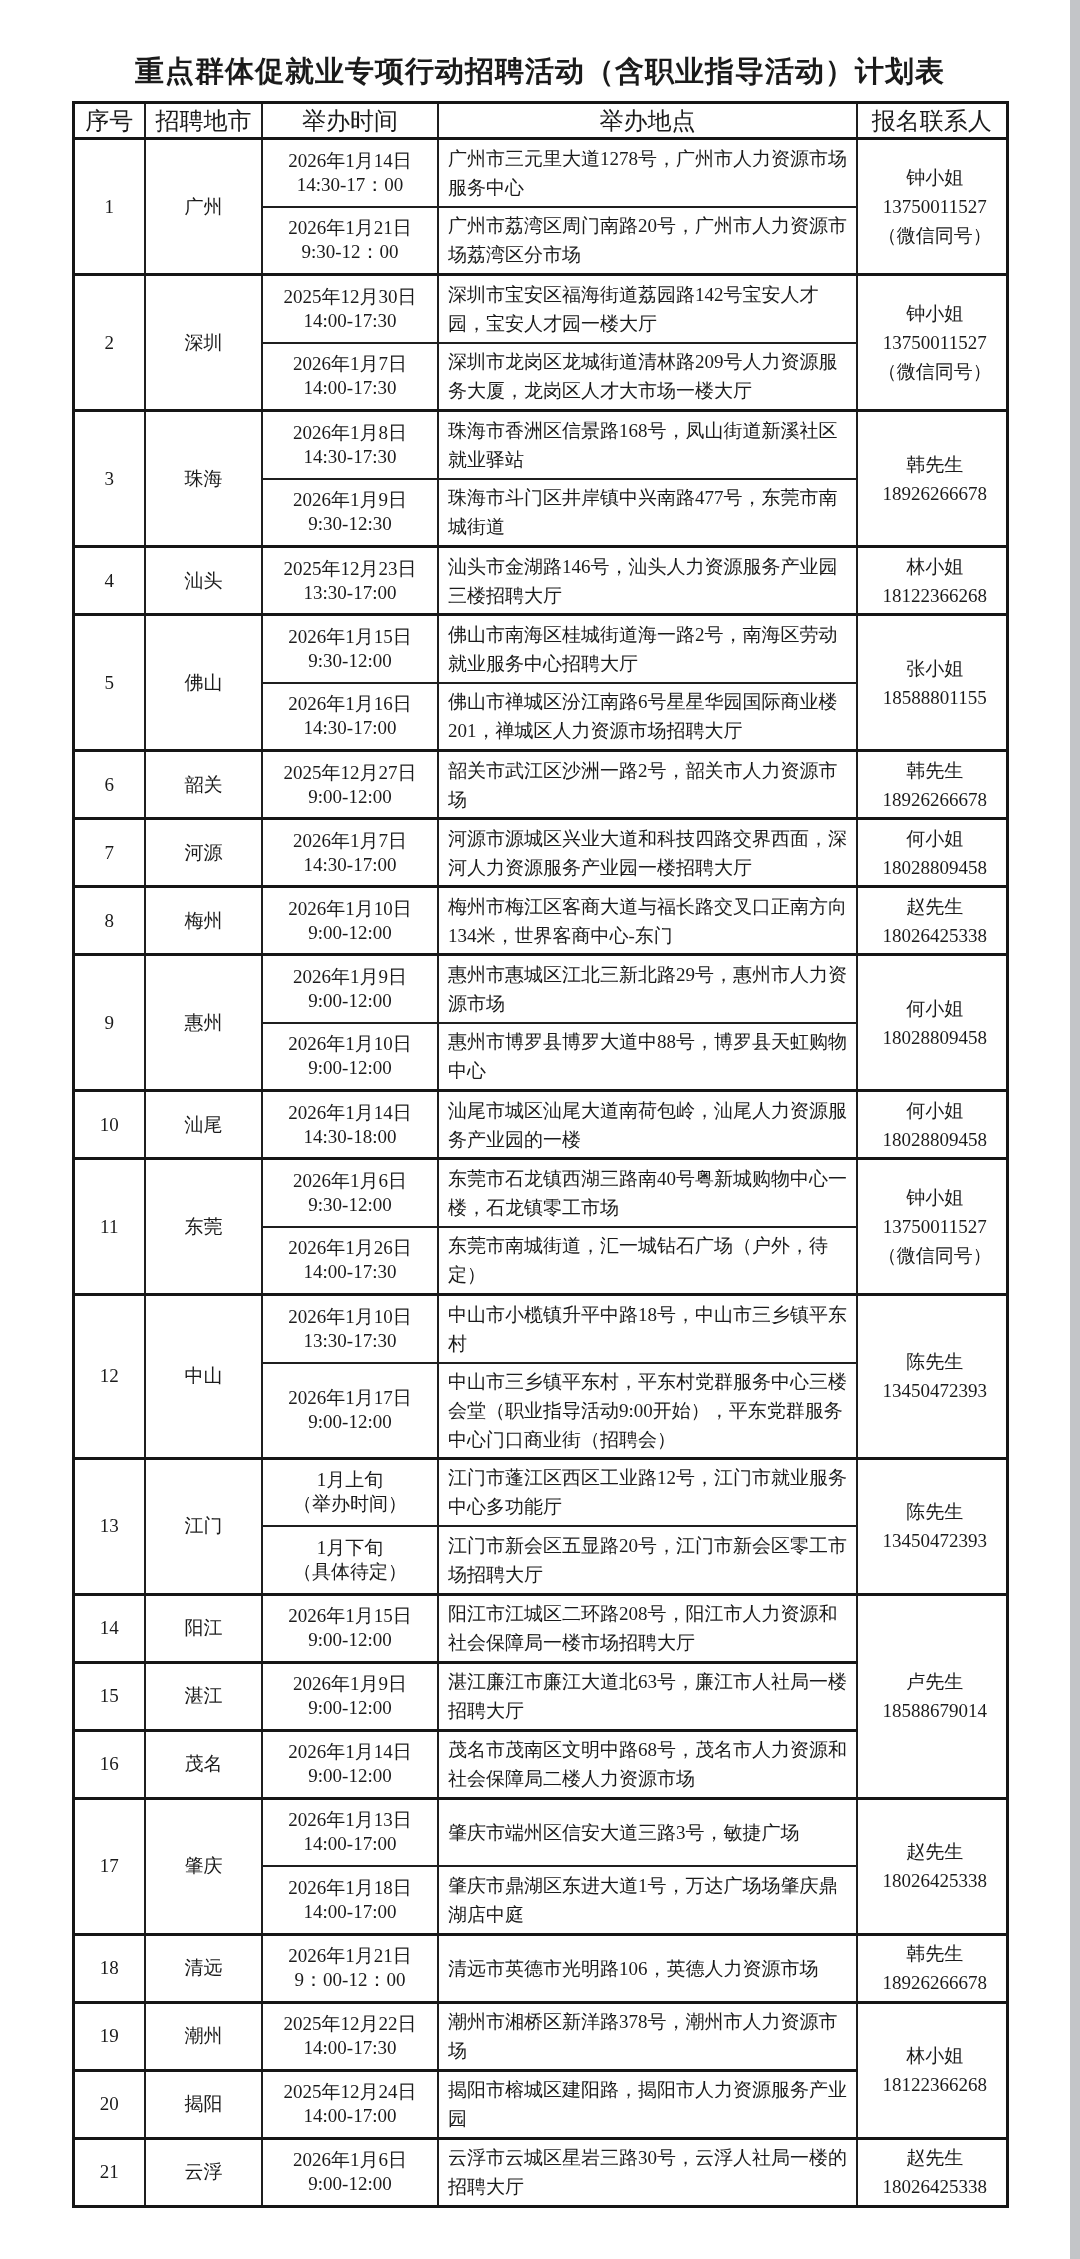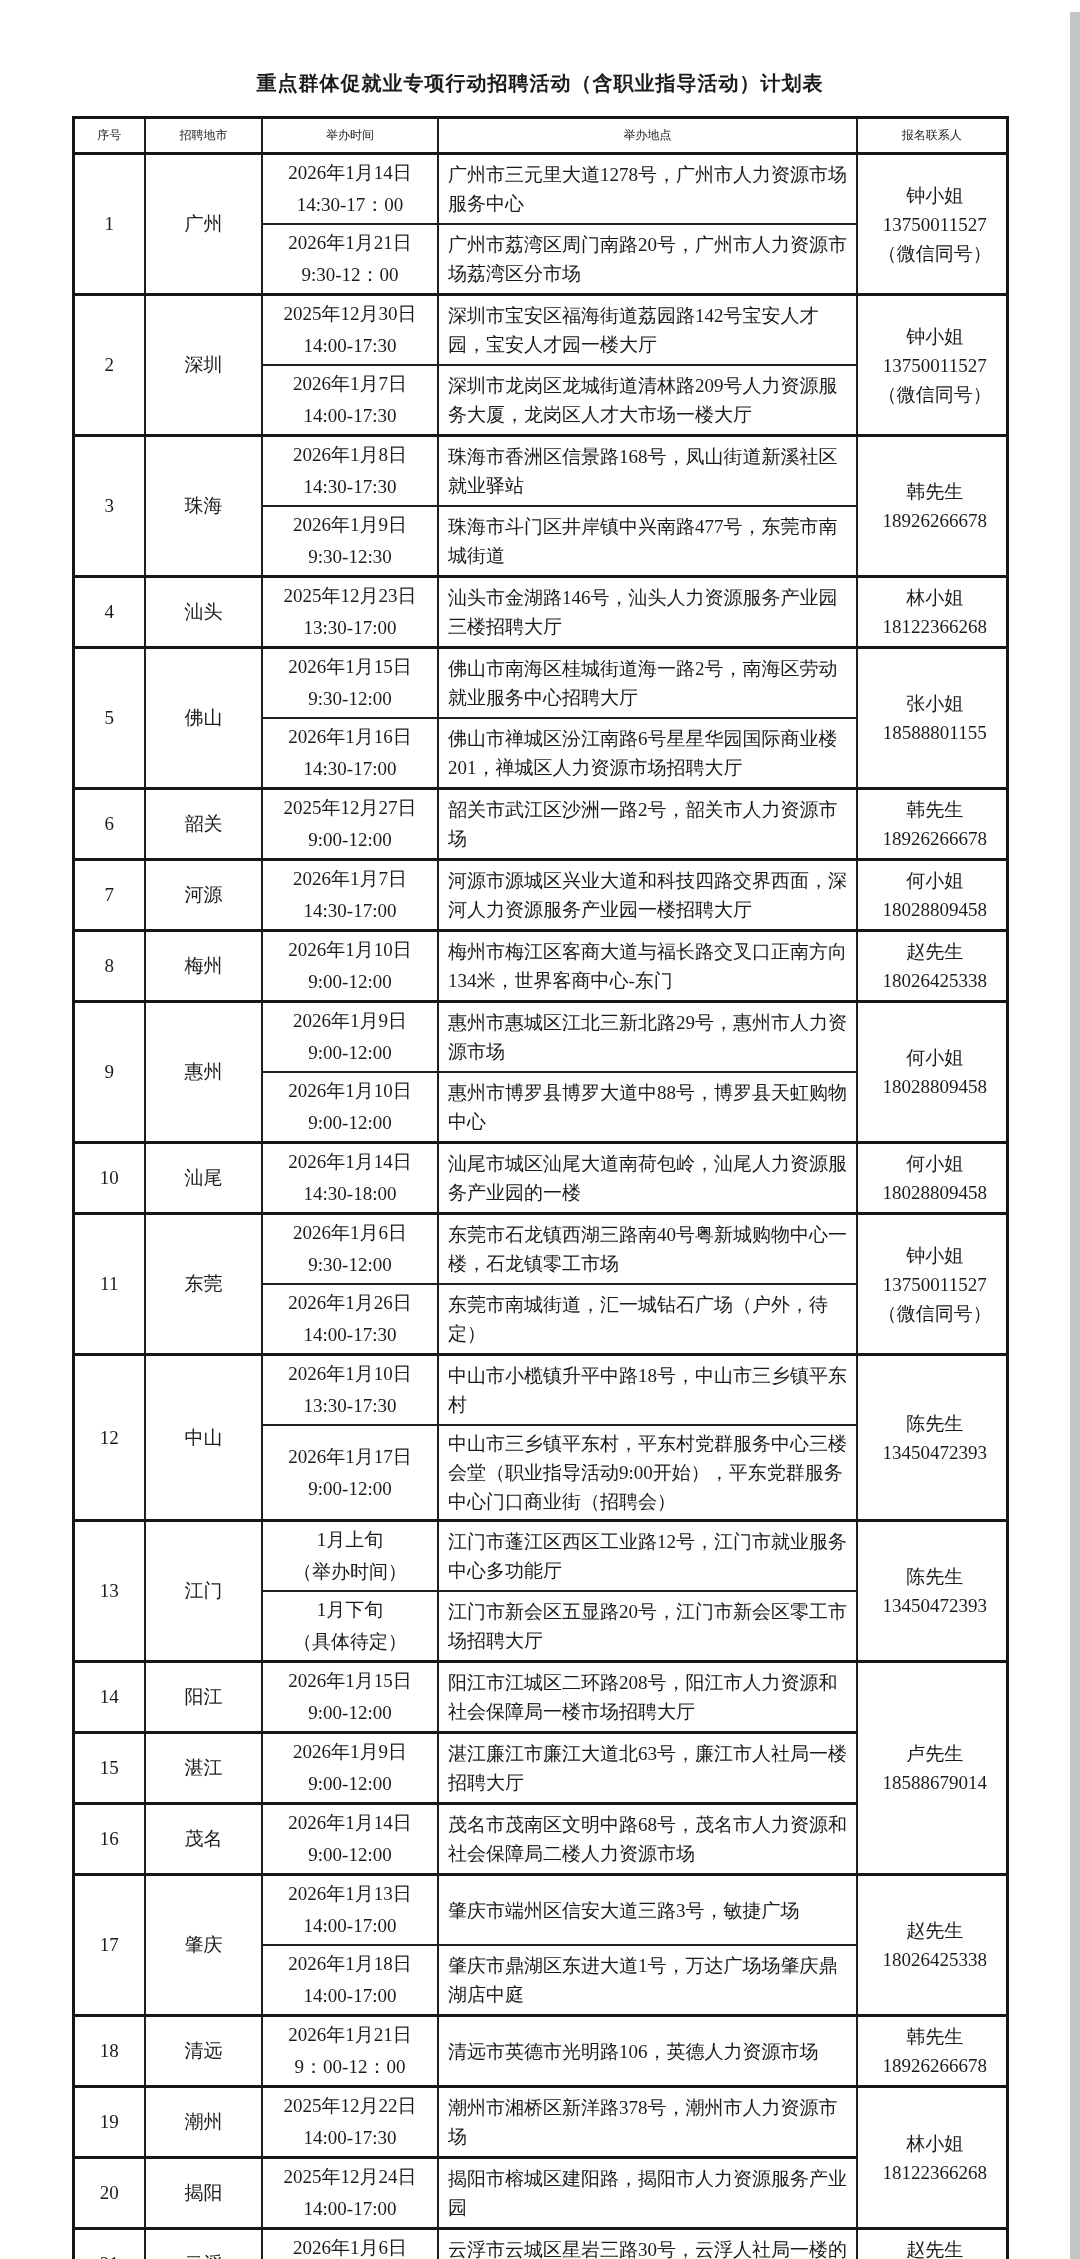--- a/index.html
+++ b/index.html
@@ -6,53 +6,53 @@
   body {
     width:1080px; height:2259px;
     background:#ffffff;
     font-family:"Liberation Serif","DejaVu Serif",serif;
     color:#1b1b1b;
     position:relative;
     overflow:hidden;
   }
   .page { width:1080px; height:2259px; position:relative; background:#fff; }
   .title {
-    margin:12px; padding-top:50px;
+    margin:0; padding-top:50px;
     text-align:center;
-    font-size:20px; font-weight:700;
+    font-size:29px; font-weight:700;
     letter-spacing:1px;
     line-height:42px;
   }
   table.plan {
     border-collapse:collapse;
     table-layout:fixed;
     width:934px;
     margin:9px auto 0 auto;
     border:3px solid #161616;
   }
   col.c-no    { width:72px; }
   col.c-city  { width:117px; }
   col.c-time  { width:176px; }
   col.c-place { width:419px; }
   col.c-cont  { width:150px; }
   th, td { border:2px solid #1f1f1f; }
   thead tr { height:36px; }
   th {
-    font-size:12px; font-weight:400;
+    font-size:24px; font-weight:400;
     text-align:center; vertical-align:middle;
     padding:0 2px;
   }
   td { font-size:19px; vertical-align:middle; }
   td.no, td.city {
     text-align:center;
   }
   td.time {
     text-align:center;
     white-space:pre-line;
-    line-height:32px;
+    line-height:24px;
     padding:2px 2px;
   }
   td.place {
     text-align:left;
     line-height:29px;
     padding:3px 6px 3px 9px;
   }
   td.contact {
     text-align:center;
     white-space:pre-line;

